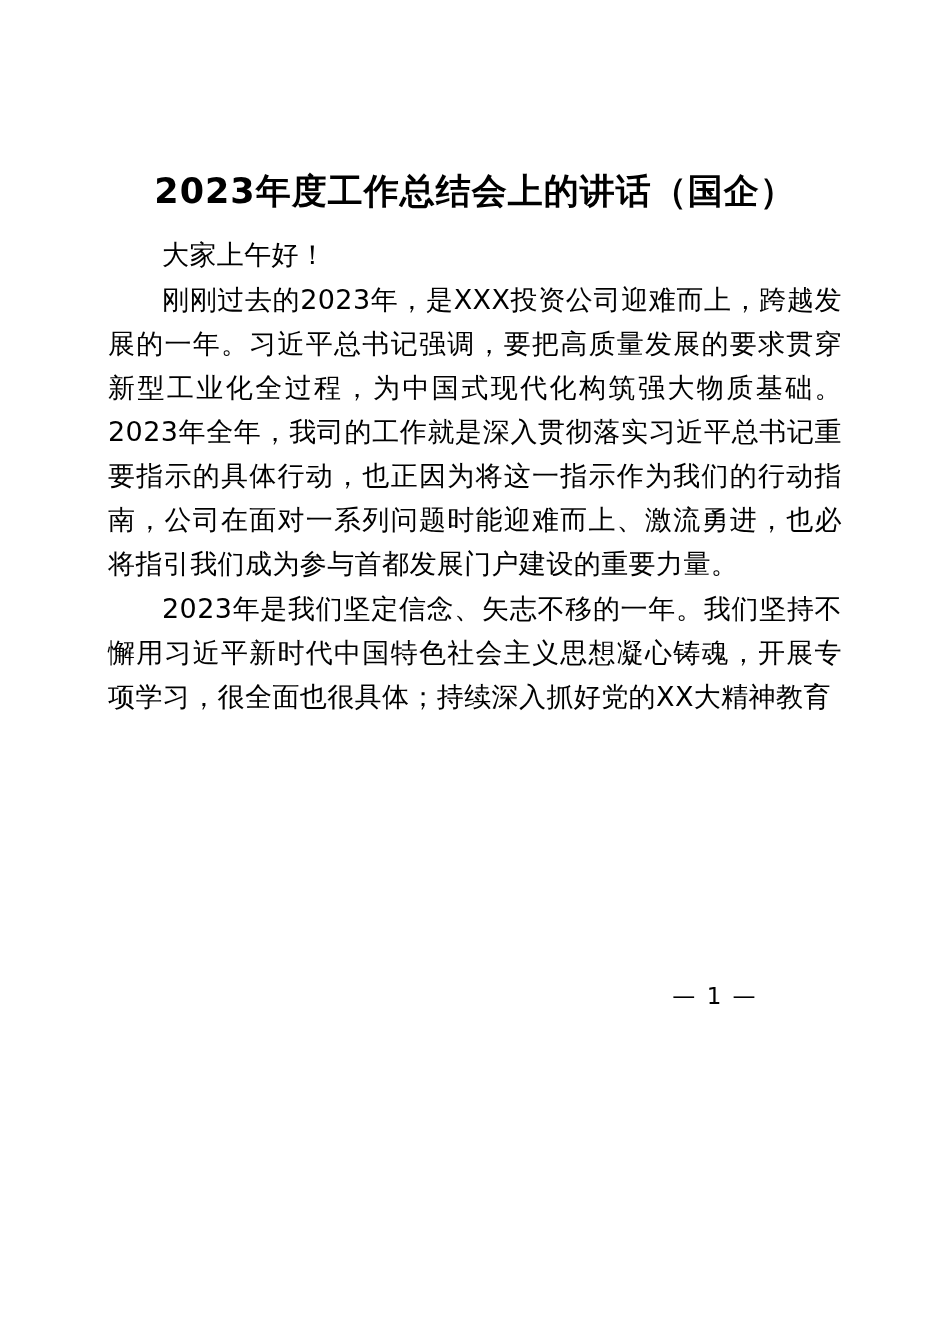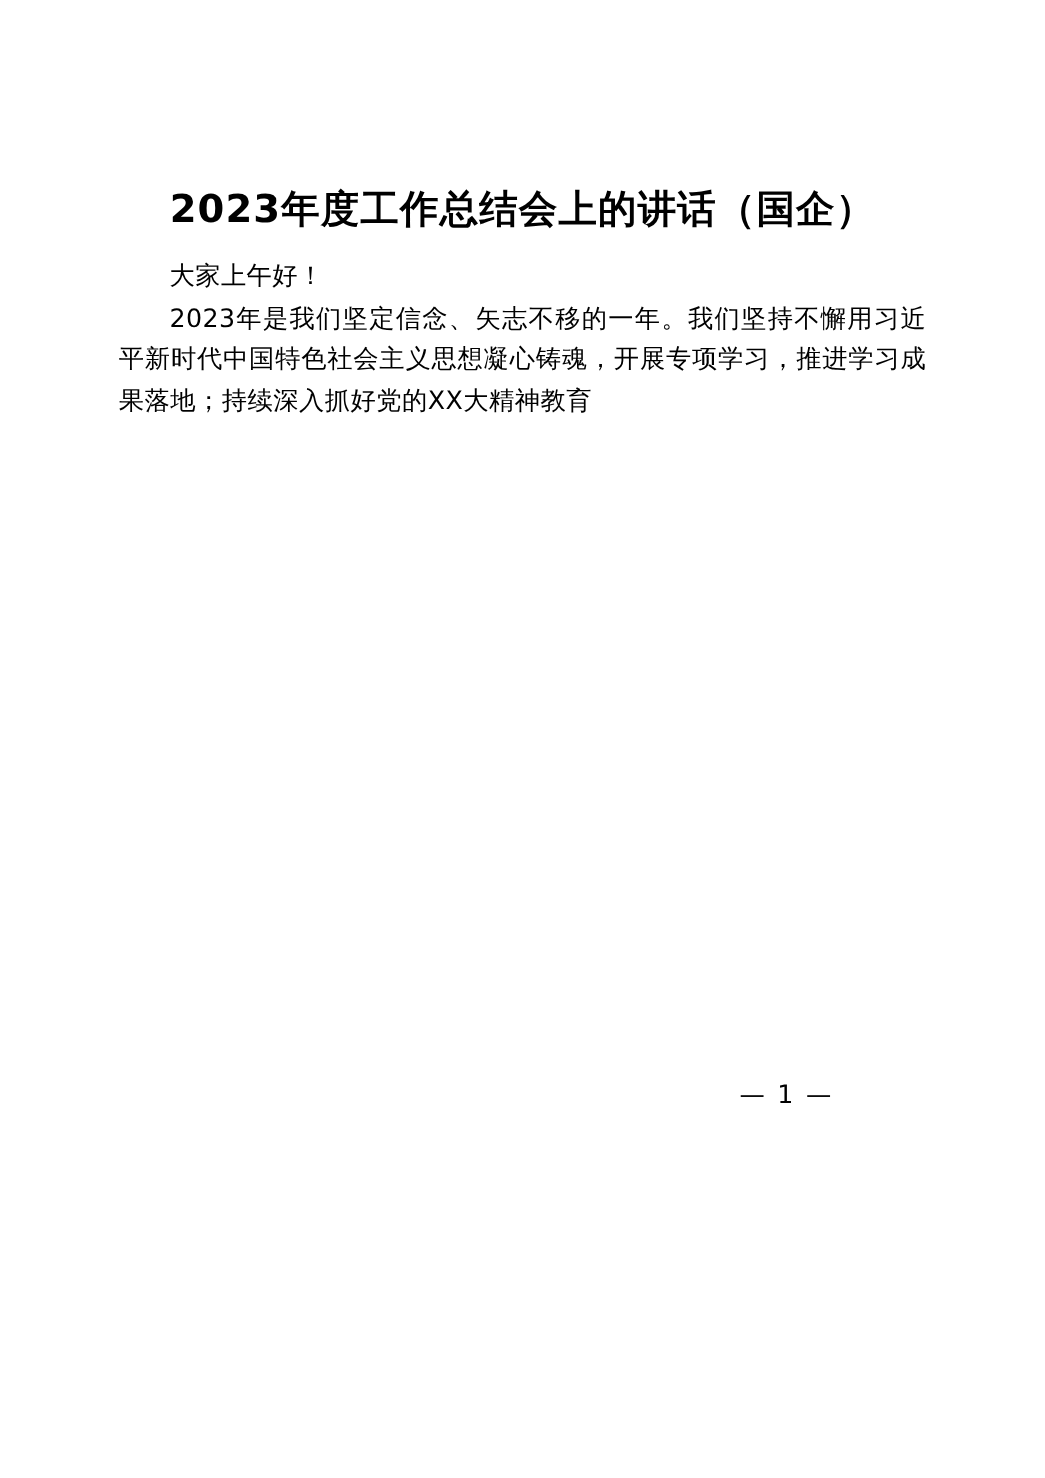--- a/index.html
+++ b/index.html
@@ -31,21 +31,21 @@
     margin: 0 0 18px 0;
     white-space: nowrap;
   }
   .salutation {
     font-size: 27px;
     line-height: 1.62;
     margin: 0 0 4px 0;
     letter-spacing: 0.5px;
   }
   .para {
-    font-size: 23px;
+    font-size: 27px;
     line-height: 1.63;
     margin: 0;
     text-indent: 2em;
     text-align: justify;
     text-justify: inter-ideograph;
     letter-spacing: 0.4px;
   }
   .para + .para {
     margin-top: 1px;
   }
@@ -62,17 +62,18 @@
 </style>
 </head>
 <body>
 
 <div class="page">
 
   <h1 class="doc-title">2023年度工作总结会上的讲话（国企）</h1>
 
 
   <p class="para">大家上午好！</p>
-  <p class="para">2023年是我们坚定信念、矢志不移的一年。我们坚持不懈用习近平新时代中国特色社会主义思想凝心铸魂，开展专项学习，推进学习成果落地；持续深入抓好党的XX大精神教育</p>
+  <p class="para">刚刚过去的2023年，是XXX投资公司迎难而上，跨越发展的一年。习近平总书记强调，要把高质量发展的要求贯穿新型工业化全过程，为中国式现代化构筑强大物质基础。2023年全年，我司的工作就是深入贯彻落实习近平总书记重要指示的具体行动，也正因为将这一指示作为我们的行动指南，公司在面对一系列问题时能迎难而上、激流勇进，也必将指引我们成为参与首都发展门户建设的重要力量。</p>
+  <p class="para">2023年是我们坚定信念、矢志不移的一年。我们坚持不懈用习近平新时代中国特色社会主义思想凝心铸魂，开展专项学习，很全面也很具体；持续深入抓好党的XX大精神教育</p>
 
   <div class="page-number">— 1 —</div>
 
 </div>
 
 </body></html>

